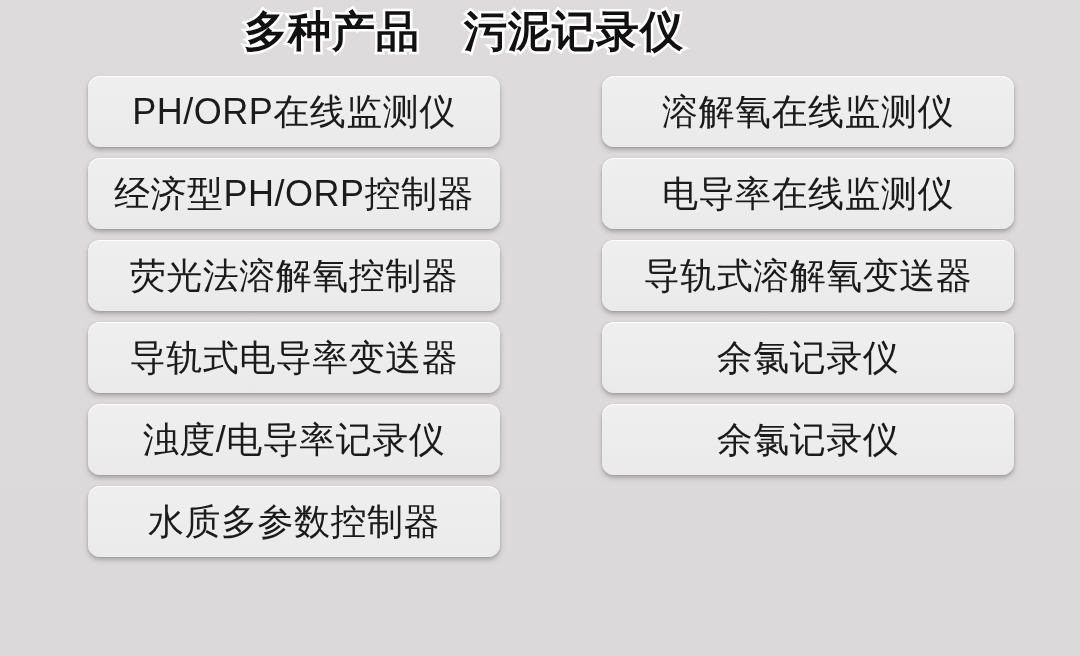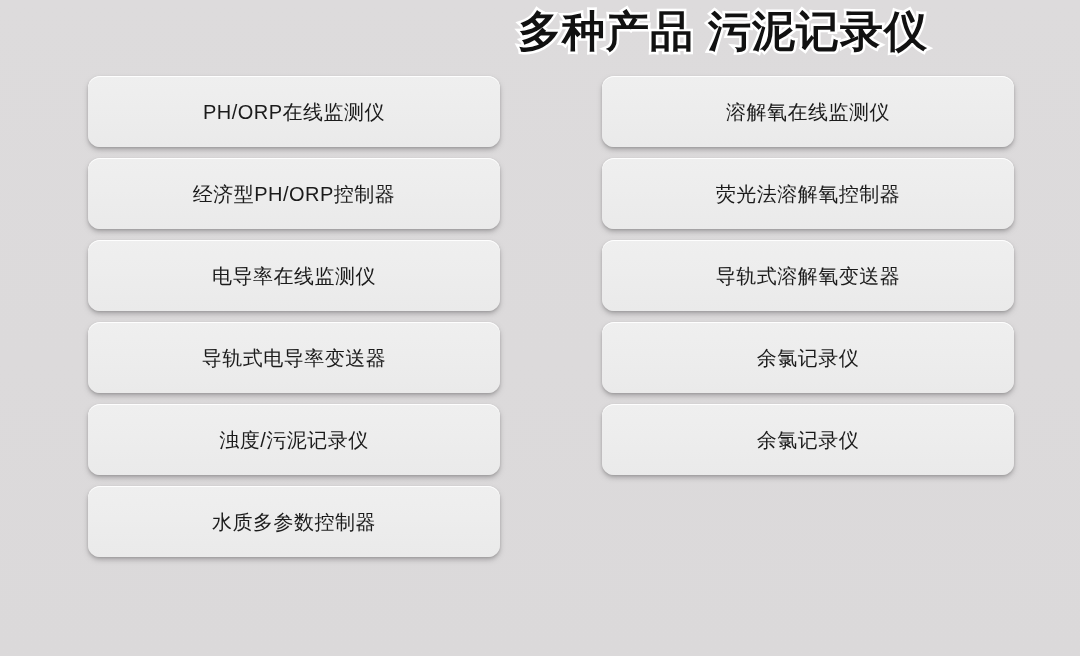--- a/index.html
+++ b/index.html
@@ -24,22 +24,22 @@
 
   
   .heading {
     position: absolute;
     top: 0px;
     left: 0;
     width: 928px;
     height: 62px;
     display: flex;
     align-items: center;
-    justify-content: flex-end;
-    gap: 14px;
+    justify-content: center;
+    gap: 44px;
     pointer-events: none;
   }
   .heading-part {
     font-size: 43px;
     font-weight: bold;
     line-height: 1;
     color: #111111;
     letter-spacing: 1px;
     paint-order: stroke fill;
     -webkit-text-stroke: 5px #ffffff;
@@ -70,21 +70,21 @@
       0 1px 2px rgba(130, 128, 130, 0.35),
       inset 0 1px 0 rgba(255, 255, 255, 0.9);
     display: flex;
     align-items: center;
     justify-content: center;
     cursor: pointer;
     overflow: hidden;
   }
 
   .pbtn-label {
-    font-size: 20px;
+    font-size: 36px;
     font-weight: normal;
     color: #1b1b1b;
     line-height: 1;
     letter-spacing: 0.5px;
     white-space: nowrap;
   }
 </style>
 </head>
 <body>
 
@@ -101,40 +101,40 @@
       <span class="pbtn-label">PH/ORP在线监测仪</span>
     </div>
     <div class="pbtn">
       <span class="pbtn-label">溶解氧在线监测仪</span>
     </div>
 
     <div class="pbtn">
       <span class="pbtn-label">经济型PH/ORP控制器</span>
     </div>
     <div class="pbtn">
-      <span class="pbtn-label">荧光法溶解氧控制器</span>
+      <span class="pbtn-label">电导率在线监测仪</span>
     </div>
 
     <div class="pbtn">
-      <span class="pbtn-label">电导率在线监测仪</span>
+      <span class="pbtn-label">荧光法溶解氧控制器</span>
     </div>
 
     <div class="pbtn">
       <span class="pbtn-label">导轨式溶解氧变送器</span>
     </div>
     <div class="pbtn">
       <span class="pbtn-label">导轨式电导率变送器</span>
     </div>
 
     <div class="pbtn">
       <span class="pbtn-label">余氯记录仪</span>
     </div>
 
     <div class="pbtn">
-      <span class="pbtn-label">浊度/污泥记录仪</span>
+      <span class="pbtn-label">浊度/电导率记录仪</span>
     </div>
 
     <div class="pbtn">
       <span class="pbtn-label">余氯记录仪</span>
     </div>
     <div class="pbtn">
       <span class="pbtn-label">水质多参数控制器</span>
     </div>
 
   </div>

